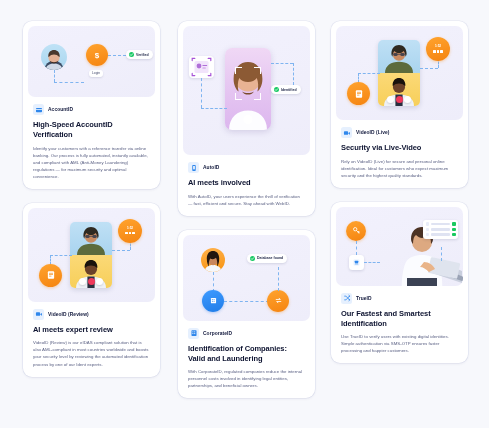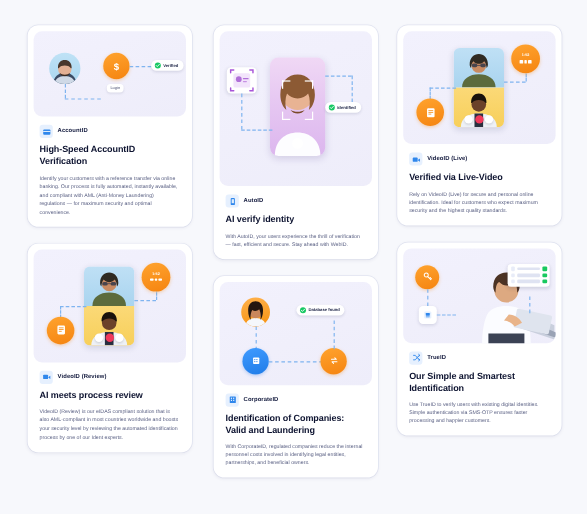--- a/index.html
+++ b/index.html
@@ -270,21 +270,21 @@
       <div class="card-body">
         <div class="badge">
           <span class="badge-ic" style="background:#e6f0fe;">
             <svg viewBox="0 0 12 12" width="8" height="8">
                 <rect x="1.4" y="3.4" width="6.2" height="5.4" rx="1.1" fill="#2f87ec"></rect>
                 <path d="M8.1 6.1l2.3-1.5v4l-2.3-1.5z" fill="#2f87ec"></path>
               </svg>
           </span>
           <span class="badge-tx">VideoID (Review)</span>
         </div>
-        <div class="c-title">AI meets process review</div>
+        <div class="c-title">AI meets expert review</div>
         <div class="c-text">VideoID (Review) is our eIDAS compliant solution that is also AML-compliant in most countries worldwide and boosts your security level by reviewing the automated identification process by one of our Ident experts.</div>
       </div>
     </div>
   </div>
 
   <div class="col col-2">
 
     <div class="card">
       <div class="illus il2">
         <div class="phone">
@@ -328,21 +328,21 @@
       <div class="card-body">
         <div class="badge">
           <span class="badge-ic" style="background:#e6f0fe;">
             <svg viewBox="0 0 12 12" width="8" height="8">
                 <rect x="3.4" y="1.6" width="5.2" height="8.8" rx="1.2" fill="#2f87ec"></rect>
                 <rect x="4.6" y="3" width="2.8" height="5" fill="#fff" opacity=".85"></rect>
               </svg>
           </span>
           <span class="badge-tx">AutoID</span>
         </div>
-        <div class="c-title">AI verify identity</div>
+        <div class="c-title">AI meets involved</div>
         <div class="c-text">With AutoID, your users experience the thrill of verification — fast, efficient and secure. Stay ahead with WebID.</div>
       </div>
     </div>
 
     <div class="card">
       <div class="illus il5">
         <div class="avatar-face" style="left:18px;top:13px;width:24px;height:24px;background:linear-gradient(170deg,#ffb14b,#f7920f);">
           <svg viewBox="0 0 24 24" width="24" height="24">
             <path d="M3.6 24c0-4.6 3.8-7 8.4-7s8.4 2.4 8.4 7z" fill="#f5f7fb"></path>
             <circle cx="12" cy="11.6" r="5.6" fill="#c9875c"></circle>
@@ -447,21 +447,21 @@
       <div class="card-body">
         <div class="badge">
           <span class="badge-ic" style="background:#e6f0fe;">
             <svg viewBox="0 0 12 12" width="8" height="8">
                 <rect x="1.4" y="3.4" width="6.2" height="5.4" rx="1.1" fill="#2f87ec"></rect>
                 <path d="M8.1 6.1l2.3-1.5v4l-2.3-1.5z" fill="#2f87ec"></path>
               </svg>
           </span>
           <span class="badge-tx">VideoID (Live)</span>
         </div>
-        <div class="c-title">Verified via Live-Video</div>
+        <div class="c-title">Security via Live-Video</div>
         <div class="c-text">Rely on VideoID (Live) for secure and personal online identification. Ideal for customers who expect maximum security and the highest quality standards.</div>
       </div>
     </div>
 
     <div class="card">
       <div class="illus il6">
 
         <svg viewBox="0 0 127 79" width="127" height="79" style="position:absolute;left:22px;top:8px;display:block">
           <path d="M44 79c-1-14 1-26 4-32 3-5 9-7 16-7s13 2 16 7c3 6 5 18 4 32z" fill="#fbfcff"></path>
           <path d="M49 63h30v16H49z" fill="#3b4254"></path>
@@ -509,18 +509,18 @@
       <div class="card-body">
         <div class="badge">
           <span class="badge-ic" style="background:#e6f0fe;">
             <svg viewBox="0 0 12 12" width="8" height="8">
                 <path d="M2.4 3.2h2.2l4.8 5.6h.6M2.4 8.8h2.2l4.8-5.6h.6" stroke="#2f87ec" stroke-width="1.1" fill="none" stroke-linecap="round"></path>
                 <path d="M8.8 1.9l1.5 1.3-1.5 1.3M8.8 7.5l1.5 1.3-1.5 1.3" stroke="#2f87ec" stroke-width="1.1" fill="none" stroke-linecap="round" stroke-linejoin="round"></path>
               </svg>
           </span>
           <span class="badge-tx">TrueID</span>
         </div>
-        <div class="c-title">Our Simple and Smartest Identification</div>
+        <div class="c-title">Our Fastest and Smartest Identification</div>
         <div class="c-text">Use TrueID to verify users with existing digital identities. Simple authentication via SMS-OTP ensures faster processing and happier customers.</div>
       </div>
     </div>
   </div>
 </div>
 
 </body></html>

